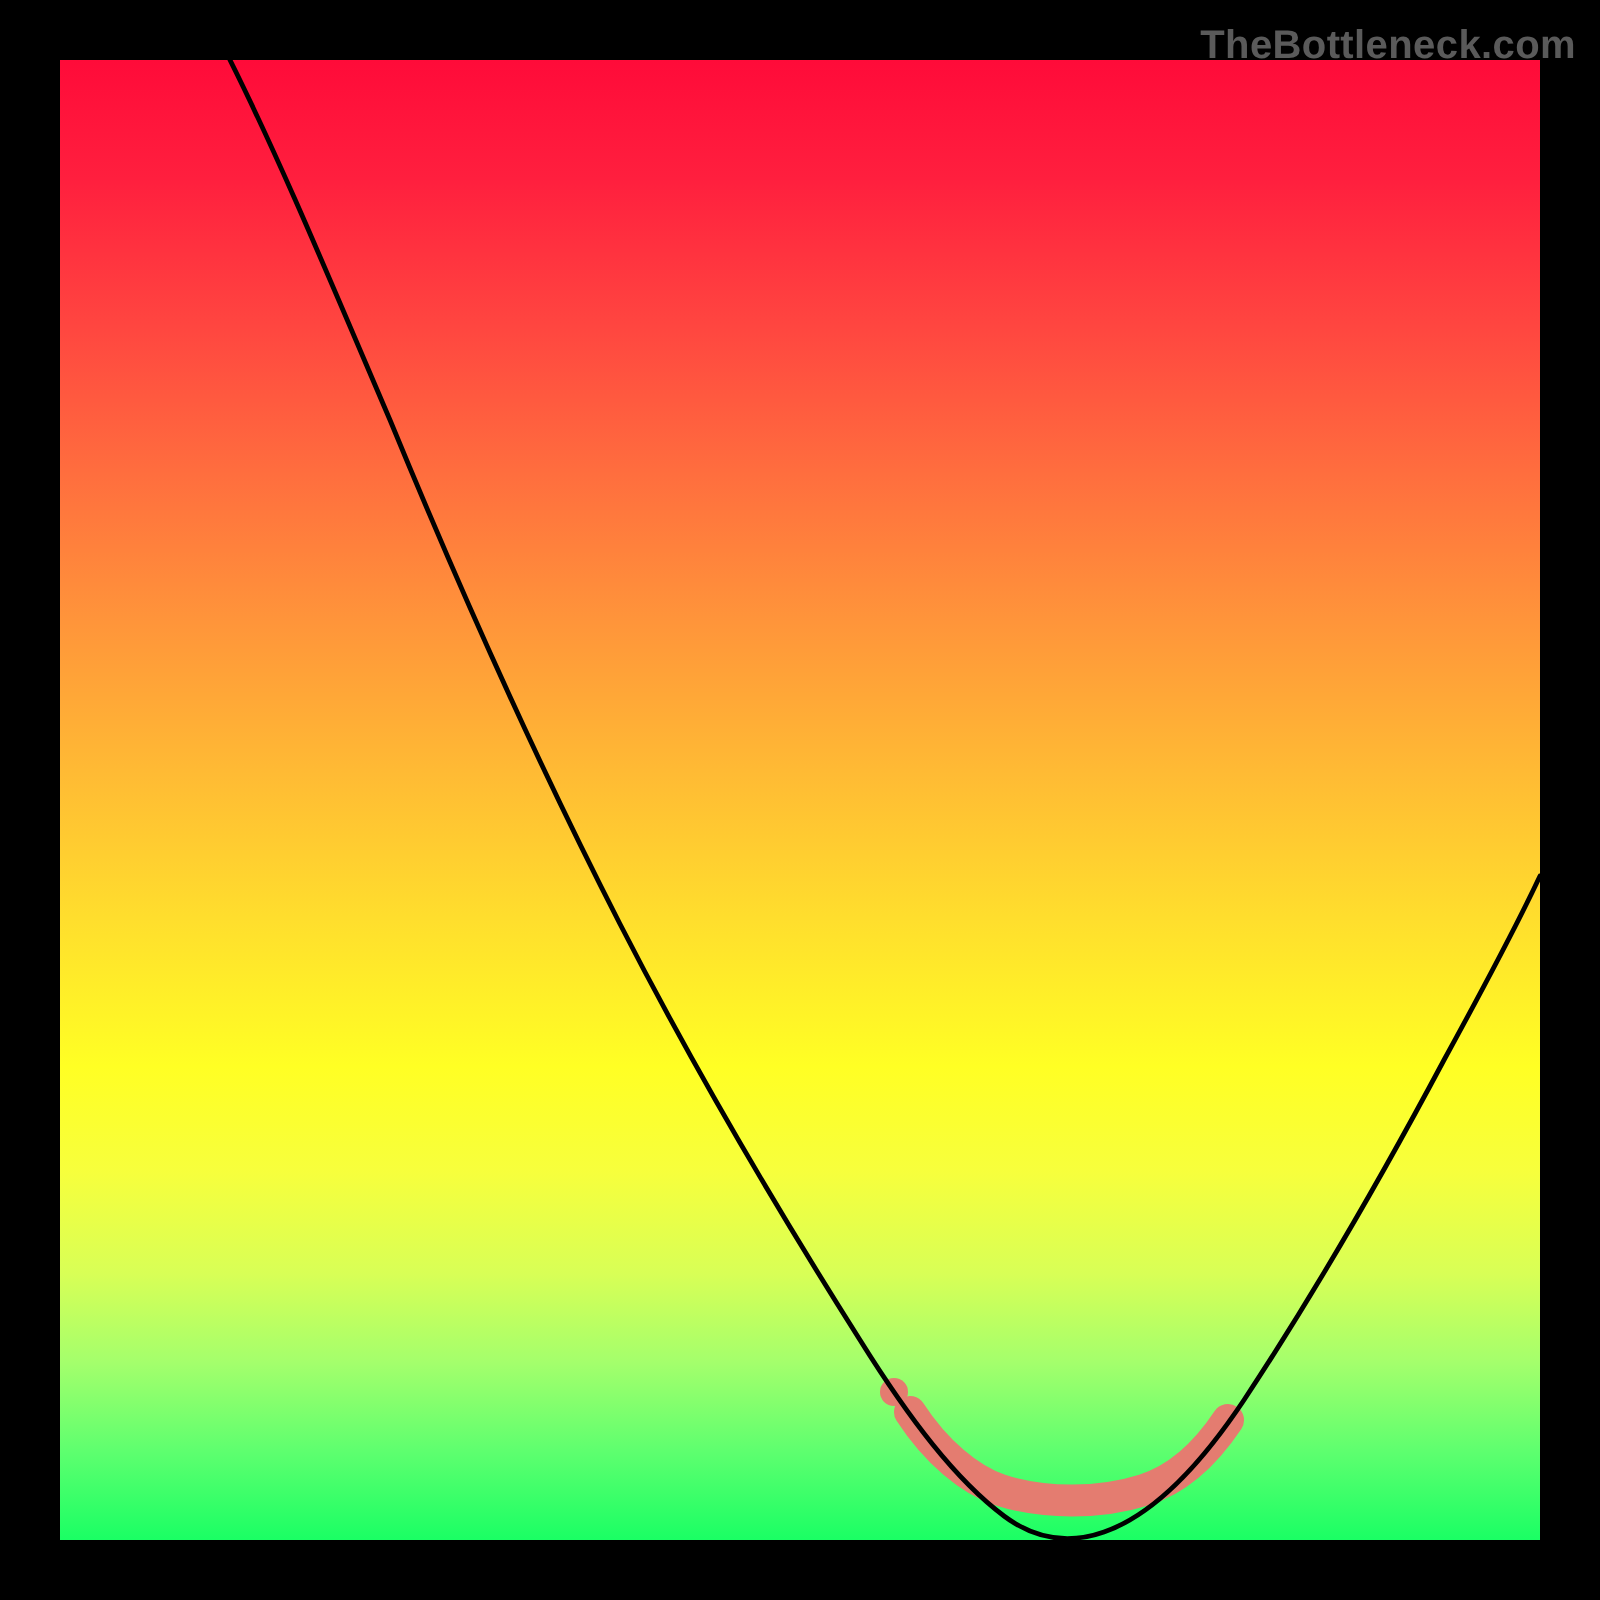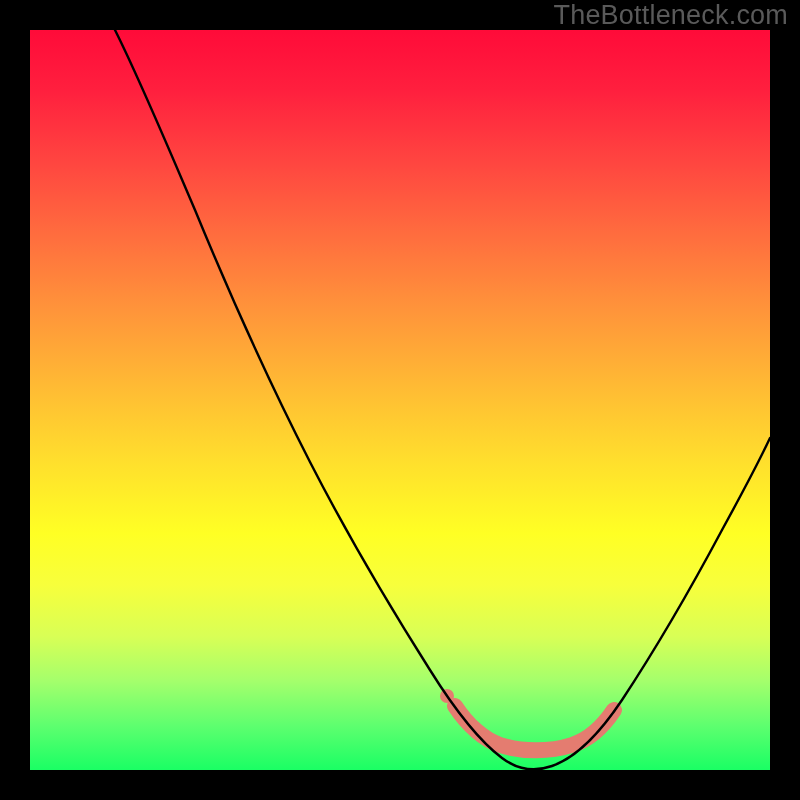--- a/index.html
+++ b/index.html
@@ -43,25 +43,25 @@
   .svg-overlay {
     position: absolute;
     left: 0;
     top: 0;
     width: 800px;
     height: 800px;
     pointer-events: none;
   }
   .watermark {
     position: absolute;
-    top: 0;
+    top: 12px;
     right: 12px;
     color: #5a5a5a;
-    font-size: 27px;
-    font-weight: 400;
+    font-size: 20px;
+    font-weight: 700;
     letter-spacing: 0.2px;
   }
 </style>
 </head>
 <body>
 
 <div class="frame">
 
   <div class="plot-bg"></div>
 

